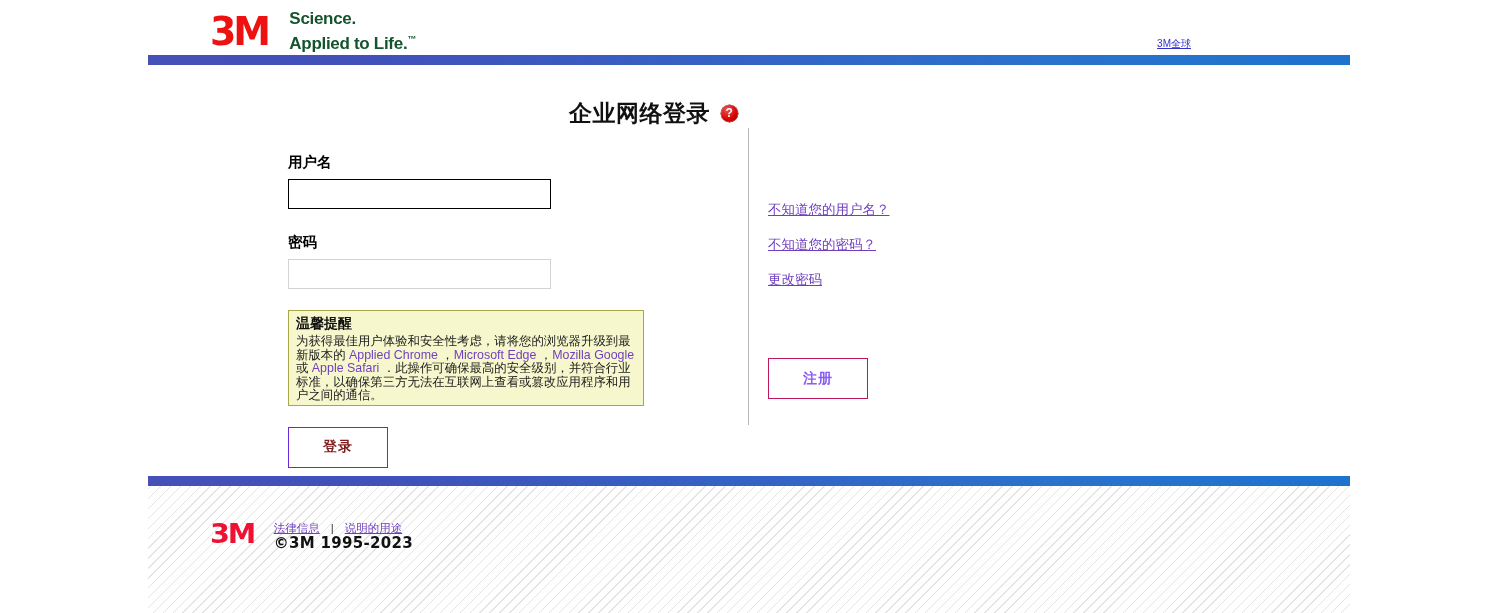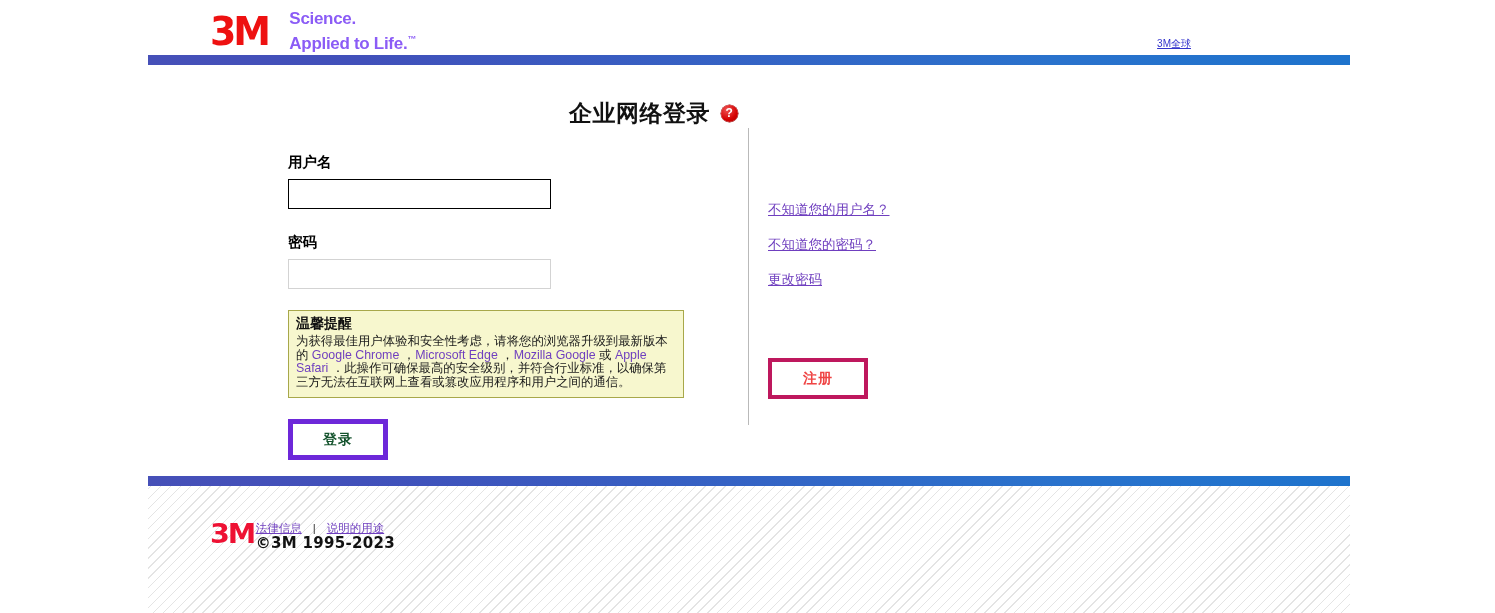--- a/index.html
+++ b/index.html
@@ -59,21 +59,21 @@
     transform: scaleX(1.08);
     transform-origin: left center;
   }
 
   .tagline {
     margin-left: 26px;
     font-family: "Liberation Sans", sans-serif;
     font-weight: 700;
     font-size: 17px;
     line-height: 20px;
-    color: #8b5cf6;
+    color: #14532d;
     letter-spacing: -0.3px;
   }
   .tagline .tm {
     font-size: 9px;
     vertical-align: super;
   }
 
   .global-link {
     position: absolute;
     right: 159px;
@@ -166,24 +166,24 @@
     border: 1px solid #000000;
   }
   .text-input.unfocused {
     border: 1px solid #d3d3d3;
   }
 
   
   .warning-box {
     box-sizing: border-box;
     margin-top: 21px;
-    width: 396px;
+    width: 356px;
     background: #F7F7CE;
     border: 1px solid #A8A84A;
-    padding: 4px 7px 8px 7px;
+    padding: 4px 7px 2px 7px;
   }
 
   .warning-title {
     font-size: 14px;
     font-weight: 700;
     color: #111111;
     margin-bottom: 2px;
   }
 
   .warning-text {
@@ -196,25 +196,25 @@
     color: #6F3FBF;
     cursor: pointer;
   }
 
   .btn {
     box-sizing: border-box;
     margin-top: 21px;
     width: 100px;
     height: 41px;
     background: #ffffff;
-    border: 5px solid #6d28d9;
+    border: 1px solid #6d28d9;
     font-family: "Liberation Sans", sans-serif;
     font-size: 14px;
     font-weight: 700;
-    color: #14532d;
+    color: #7f1d1d;
     cursor: pointer;
     letter-spacing: 1px;
   }
 
   
   .right-col {
     position: absolute;
     left: 620px;
     top: 0;
     width: 400px;
@@ -231,25 +231,25 @@
     cursor: pointer;
   }
   .side-link:first-child { margin-top: 136px; }
 
   .btn-register {
     box-sizing: border-box;
     margin-top: 52px;
     width: 100px;
     height: 41px;
     background: #ffffff;
-    border: 4px solid #be185d;
+    border: 1px solid #be185d;
     font-family: Liberation Mono, monospace;
     font-size: 14px;
     font-weight: 700;
-    color: #ef4444;
+    color: #8b5cf6;
     cursor: pointer;
     letter-spacing: 1px;
   }
 
   
   .footer {
     position: relative;
     height: 137px;
     background-color: #FBFBFB;
     background-image: repeating-linear-gradient(
@@ -272,21 +272,21 @@
     font-weight: 700;
     font-size: 27px;
     line-height: 27px;
     color: #EE1133;
     letter-spacing: -2px;
     transform: scaleX(1.06);
     transform-origin: left center;
   }
 
   .footer-textblock {
-    margin-left: 4px;
+    margin-left: 22px;
     margin-top: 1px;
   }
 
   .footer-links {
     font-size: 11.5px;
     line-height: 14px;
   }
   .footer-links a {
     color: #6F3FBF;
     text-decoration: underline;
@@ -339,21 +339,21 @@
         </div>
 
         <div class="field-label">用户名</div>
         <input class="text-input focused" type="text" autofocus="" placeholder="" style="">
 
         <div class="field-label">密码</div>
         <input class="text-input unfocused" type="password" placeholder="" style="">
 
         <div class="warning-box">
           <div class="warning-title">温馨提醒</div>
-          <div class="warning-text"><span>为获得最佳用户体验和安全性考虑，请将您的浏览器升级到最新版本的 </span><a class="blink">Google Chrome</a><span> ，</span><a class="blink">Microsoft Edge</a><span> ，</span><a class="blink">Mozilla Google</a><span> 或 </span><a class="blink">Apple Safari</a><span> ．此操作可确保最高的安全级别，并符合行业标准，以确保第三方无法在互联网上查看或篡改应用程序和用户之间的通信。</span></div>
+          <div class="warning-text"><span>为获得最佳用户体验和安全性考虑，请将您的浏览器升级到最新版本的 </span><a class="blink">Applied Chrome</a><span> ，</span><a class="blink">Microsoft Edge</a><span> ，</span><a class="blink">Mozilla Google</a><span> 或 </span><a class="blink">Apple Safari</a><span> ．此操作可确保最高的安全级别，并符合行业标准，以确保第三方无法在互联网上查看或篡改应用程序和用户之间的通信。</span></div>
         </div>
 
         <button class="btn">登录</button>
       </div>
 
       <div class="right-col">
         <a class="side-link">不知道您的用户名？</a>
         <a class="side-link">不知道您的密码？</a>
         <a class="side-link">更改密码</a>
         <button class="btn-register">注册</button>

